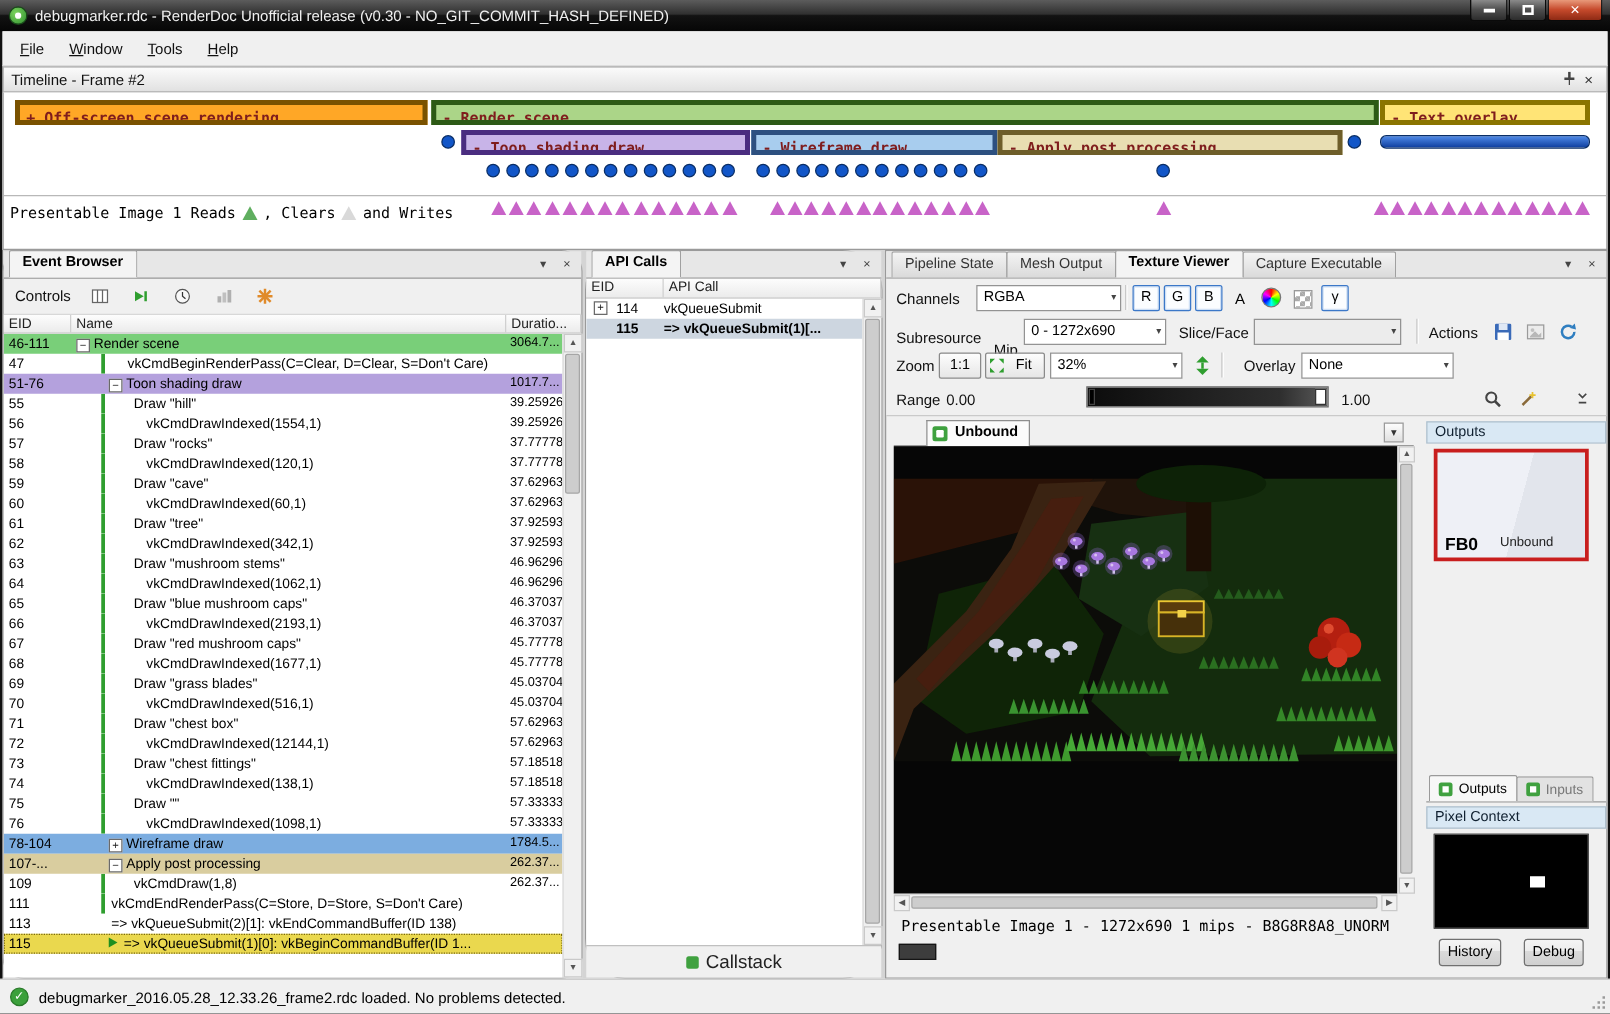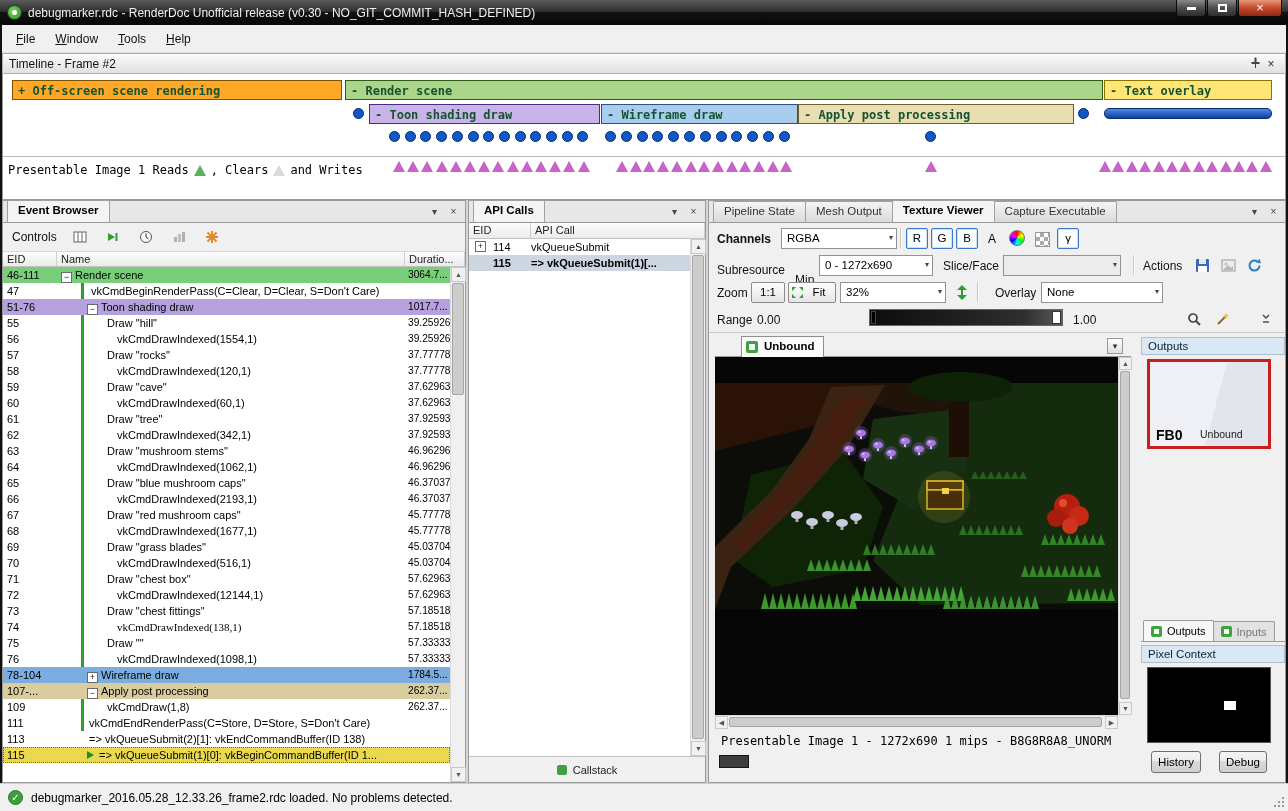--- a/index.html
+++ b/index.html
@@ -28,21 +28,21 @@
   .menu-item { display:inline-block; padding:5px 10px; font-size:12px; color:#111; }
   .menu-item::first-letter { text-decoration:underline; }
 
   
   .tl-panel { position:absolute; left:2px; right:2px; top:53px; height:147px; }
   .tl-header { height:21px; display:flex; align-items:center; padding:0 6px;
     background:linear-gradient(#fbfbfb,#e1e1e1); border:1px solid #b0b0b0; font-size:12px; color:#111; }
   .tl-title { flex-grow:1; }
   .tl-hbtn { width:16px; text-align:center; color:#333; font-size:12px; }
   .tl-body { position:absolute; left:0; right:0; top:21px; bottom:0; background:#fff; border:1px solid #9a9a9a; border-top:none; overflow:hidden; }
-  .tl-block { position:absolute; height:20px; border:1px solid #b91c1c; color:#14532d;
+  .tl-block { position:absolute; height:20px; border:4px solid #b91c1c; color:#7f1d1d;
     font:bold 12px "DejaVu Sans Mono",monospace; padding:3px 0 0 5px; white-space:nowrap; overflow:hidden; }
   .tl-dot { position:absolute; width:11px; height:11px; border-radius:50%; border:1px solid #0a2e66; }
   .tl-bar { position:absolute; border-radius:5px; background:linear-gradient(#4f8ae8,#0f3f9f); border:1px solid #0a2e66; }
   .tl-sep { position:absolute; left:0; right:0; top:82px; border-top:1px solid #b8b8b8; }
   .tl-caption { position:absolute; left:5px; top:85px; height:22px; display:flex; align-items:center; gap:5px;
     font:12px "DejaVu Sans Mono",monospace; color:#000; }
   .cap-tri { width:0; height:0; border-left:6px solid transparent; border-right:6px solid transparent; border-bottom:11px solid #888; }
   .tl-tri { position:absolute; width:0; height:0; border-left:6px solid transparent; border-right:6px solid transparent; border-bottom:11px solid #c863c8; }
 
   
@@ -87,21 +87,21 @@
 
   
   .api-colhead { position:absolute; left:0; right:0; top:22px; height:16px; display:grid; grid-template-columns:62px 1fr;
     background:linear-gradient(#fdfdfd,#ebebeb); border-bottom:1px solid #c2c2c2; font-size:11px; color:#222; }
   .rows-wrap-api { position:absolute; left:0; right:15px; top:38px; bottom:26px; background:#fff; overflow:hidden; }
   .api-row { display:grid; grid-template-columns:62px 1fr; height:16px; line-height:16px; font-size:11px; color:#000; }
   .api-eid { position:relative; padding-left:24px; overflow:hidden; }
   .api-eid .expander { position:absolute; left:6px; top:2px; margin:0; }
   .api-name { overflow:hidden; white-space:nowrap; }
   .callstack-bar { position:absolute; left:0; right:0; bottom:0; height:26px; border-top:1px solid #c0c0c0;
-    background:#f0f0f0; display:flex; align-items:center; justify-content:center; gap:6px; font-size:11px; color:#222; }
+    background:#f0f0f0; display:flex; align-items:center; justify-content:center; gap:6px; font-size:15px; color:#222; }
   .cs-icon { width:10px; height:10px; background:#3fa13f; border-radius:2px; }
 
   
   .rtoolbar-bg { position:absolute; left:0; right:0; top:22px; height:110px; background:#f0f0f0; border-bottom:1px solid #cacaca; }
   .tb-label { position:absolute; font-size:12px; color:#111; white-space:nowrap; }
   .combo { position:absolute; height:21px; background:#fff; border:1px solid #939393; font-size:11.5px; color:#000;
     padding:3px 16px 0 5px; white-space:nowrap; overflow:hidden; }
   .combo.disabled { background:#ececec; }
   .combo-arr { position:absolute; right:3px; top:4px; font-size:8px; color:#444; }
   .tbtn { position:absolute; height:21px; border:1px solid #8a8a8a; border-radius:2px;
@@ -279,21 +279,21 @@
         <div class="tl-tri" style="left: 1176.4px; top: 87px; border-bottom-color: rgb(200, 99, 200);"></div>
         <div class="tl-tri" style="left: 1189.8px; top: 87px; border-bottom-color: rgb(200, 99, 200);"></div>
         <div class="tl-tri" style="left: 1203.2px; top: 87px; border-bottom-color: rgb(200, 99, 200);"></div>
         <div class="tl-tri" style="left: 1216.6px; top: 87px; border-bottom-color: rgb(200, 99, 200);"></div>
         <div class="tl-tri" style="left: 1230px; top: 87px; border-bottom-color: rgb(200, 99, 200);"></div>
         <div class="tl-tri" style="left: 1243.4px; top: 87px; border-bottom-color: rgb(200, 99, 200);"></div>
         <div class="tl-tri" style="left: 1256.8px; top: 87px; border-bottom-color: rgb(200, 99, 200);"></div>
       </div>
   </div>
 
-  <div class="panel" id="ebPanel" style="left:2px;width:464px;">
+  <div class="panel" id="ebPanel" style="left:2px;width:464px;border-radius:17px;">
     <div class="tabbar">
       <div class="tab active">Event Browser</div>
       <div class="tab-ctrls">
         <span class="tab-ctrl">▾</span>
         <span class="tab-ctrl">×</span>
       </div>
     </div>
     <div class="eb-toolbar">
       <span class="ctl-label">Controls</span>
       <span class="icon-btn">
@@ -339,21 +339,21 @@
       <div class="colcell">Duratio...</div>
     </div>
     <div class="rows-wrap" id="ebRows">
         <div class="ev-row" style="background: rgb(121, 207, 121);">
           <div class="ev-eid">46-111</div>
           <div class="ev-name" style="padding-left: 4px;"><span class="expander">−</span><span>Render scene</span></div>
           <div class="ev-dur">3064.7...</div>
         </div>
         <div class="ev-row">
           <div class="ev-eid">47</div>
-          <div class="ev-name" style="padding-left: 30px;"><div class="flowbar"></div><span style="margin-left: 4px;">vkCmdBeginRenderPass(C=Clear, D=Clear, S=Don't Care)</span></div>
+          <div class="ev-name" style="padding-left: 30px;"><div class="flowbar"></div><span style="margin-left: 15px;">vkCmdBeginRenderPass(C=Clear, D=Clear, S=Don't Care)</span></div>
           <div class="ev-dur"></div>
         </div>
         <div class="ev-row" style="background: rgb(180, 161, 221);">
           <div class="ev-eid">51-76</div>
           <div class="ev-name" style="padding-left: 30px;"><span class="expander">−</span><span>Toon shading draw</span></div>
           <div class="ev-dur">1017.7...</div>
         </div>
         <div class="ev-row">
           <div class="ev-eid">55</div>
           <div class="ev-name" style="padding-left: 48px;"><div class="flowbar"></div><span style="margin-left: 2px;">Draw "hill"</span></div>
@@ -444,21 +444,21 @@
           <div class="ev-name" style="padding-left: 58px;"><div class="flowbar"></div><span style="margin-left: 2px;">vkCmdDrawIndexed(12144,1)</span></div>
           <div class="ev-dur">57.62963</div>
         </div>
         <div class="ev-row">
           <div class="ev-eid">73</div>
           <div class="ev-name" style="padding-left: 48px;"><div class="flowbar"></div><span style="margin-left: 2px;">Draw "chest fittings"</span></div>
           <div class="ev-dur">57.18518</div>
         </div>
         <div class="ev-row">
           <div class="ev-eid">74</div>
-          <div class="ev-name" style="padding-left: 58px; font-family: Liberation Serif, serif;"><div class="flowbar"></div><span style="margin-left: 2px;">vkCmdDrawIndexed(138,1)</span></div>
+          <div class="ev-name" style="padding-left: 58px;"><div class="flowbar"></div><span style="margin-left: 2px;">vkCmdDrawIndexed(138,1)</span></div>
           <div class="ev-dur">57.18518</div>
         </div>
         <div class="ev-row">
           <div class="ev-eid">75</div>
           <div class="ev-name" style="padding-left: 48px;"><div class="flowbar"></div><span style="margin-left: 2px;">Draw ""</span></div>
           <div class="ev-dur">57.33333</div>
         </div>
         <div class="ev-row">
           <div class="ev-eid">76</div>
           <div class="ev-name" style="padding-left: 58px;"><div class="flowbar"></div><span style="margin-left: 2px;">vkCmdDrawIndexed(1098,1)</span></div>
@@ -495,21 +495,21 @@
           <div class="ev-dur"></div>
         </div>
       </div>
     <div class="sb-v" style="right:0;top:66px;bottom:0;">
       <div class="sb-btn" style="top:0;">▲</div>
       <div class="sb-thumb" style="top:16px;height:112px;"></div>
       <div class="sb-btn" style="bottom:0;">▼</div>
     </div>
   </div>
 
-  <div class="panel" id="apiPanel" style="left:468px;width:238px;">
+  <div class="panel" id="apiPanel" style="left:468px;width:238px;border-radius:32px;">
     <div class="tabbar">
       <div class="tab active">API Calls</div>
       <div class="tab-ctrls">
         <span class="tab-ctrl">▾</span>
         <span class="tab-ctrl">×</span>
       </div>
     </div>
     <div class="api-colhead">
       <div class="colcell">EID</div>
       <div class="colcell">API Call</div>
@@ -544,21 +544,21 @@
           <div class="tab">Capture Executable</div>
         </div>
       <div class="tab-ctrls">
         <span class="tab-ctrl">▾</span>
         <span class="tab-ctrl">×</span>
       </div>
     </div>
 
     <div class="rtoolbar-bg"></div>
 
-    <span class="tb-label" style="left:8px;top:31px;font-weight:bold;">Channels</span>
+    <span class="tb-label" style="left:8px;top:31px;">Channels</span>
     <div class="combo" style="left:72px;top:27px;width:116px;">
       <span>RGBA</span>
       <span class="combo-arr">▾</span>
     </div>
     <div class="sep-v" style="left:191px;top:27px;"></div>
     <div class="tbtn toggled" style="left:197px;top:27px;width:22px;">R</div>
     <div class="tbtn toggled" style="left:222px;top:27px;width:22px;">G</div>
     <div class="tbtn toggled" style="left:247px;top:27px;width:22px;">B</div>
     <div class="fbtn" style="left:272px;top:27px;">
         <span>A</span>

